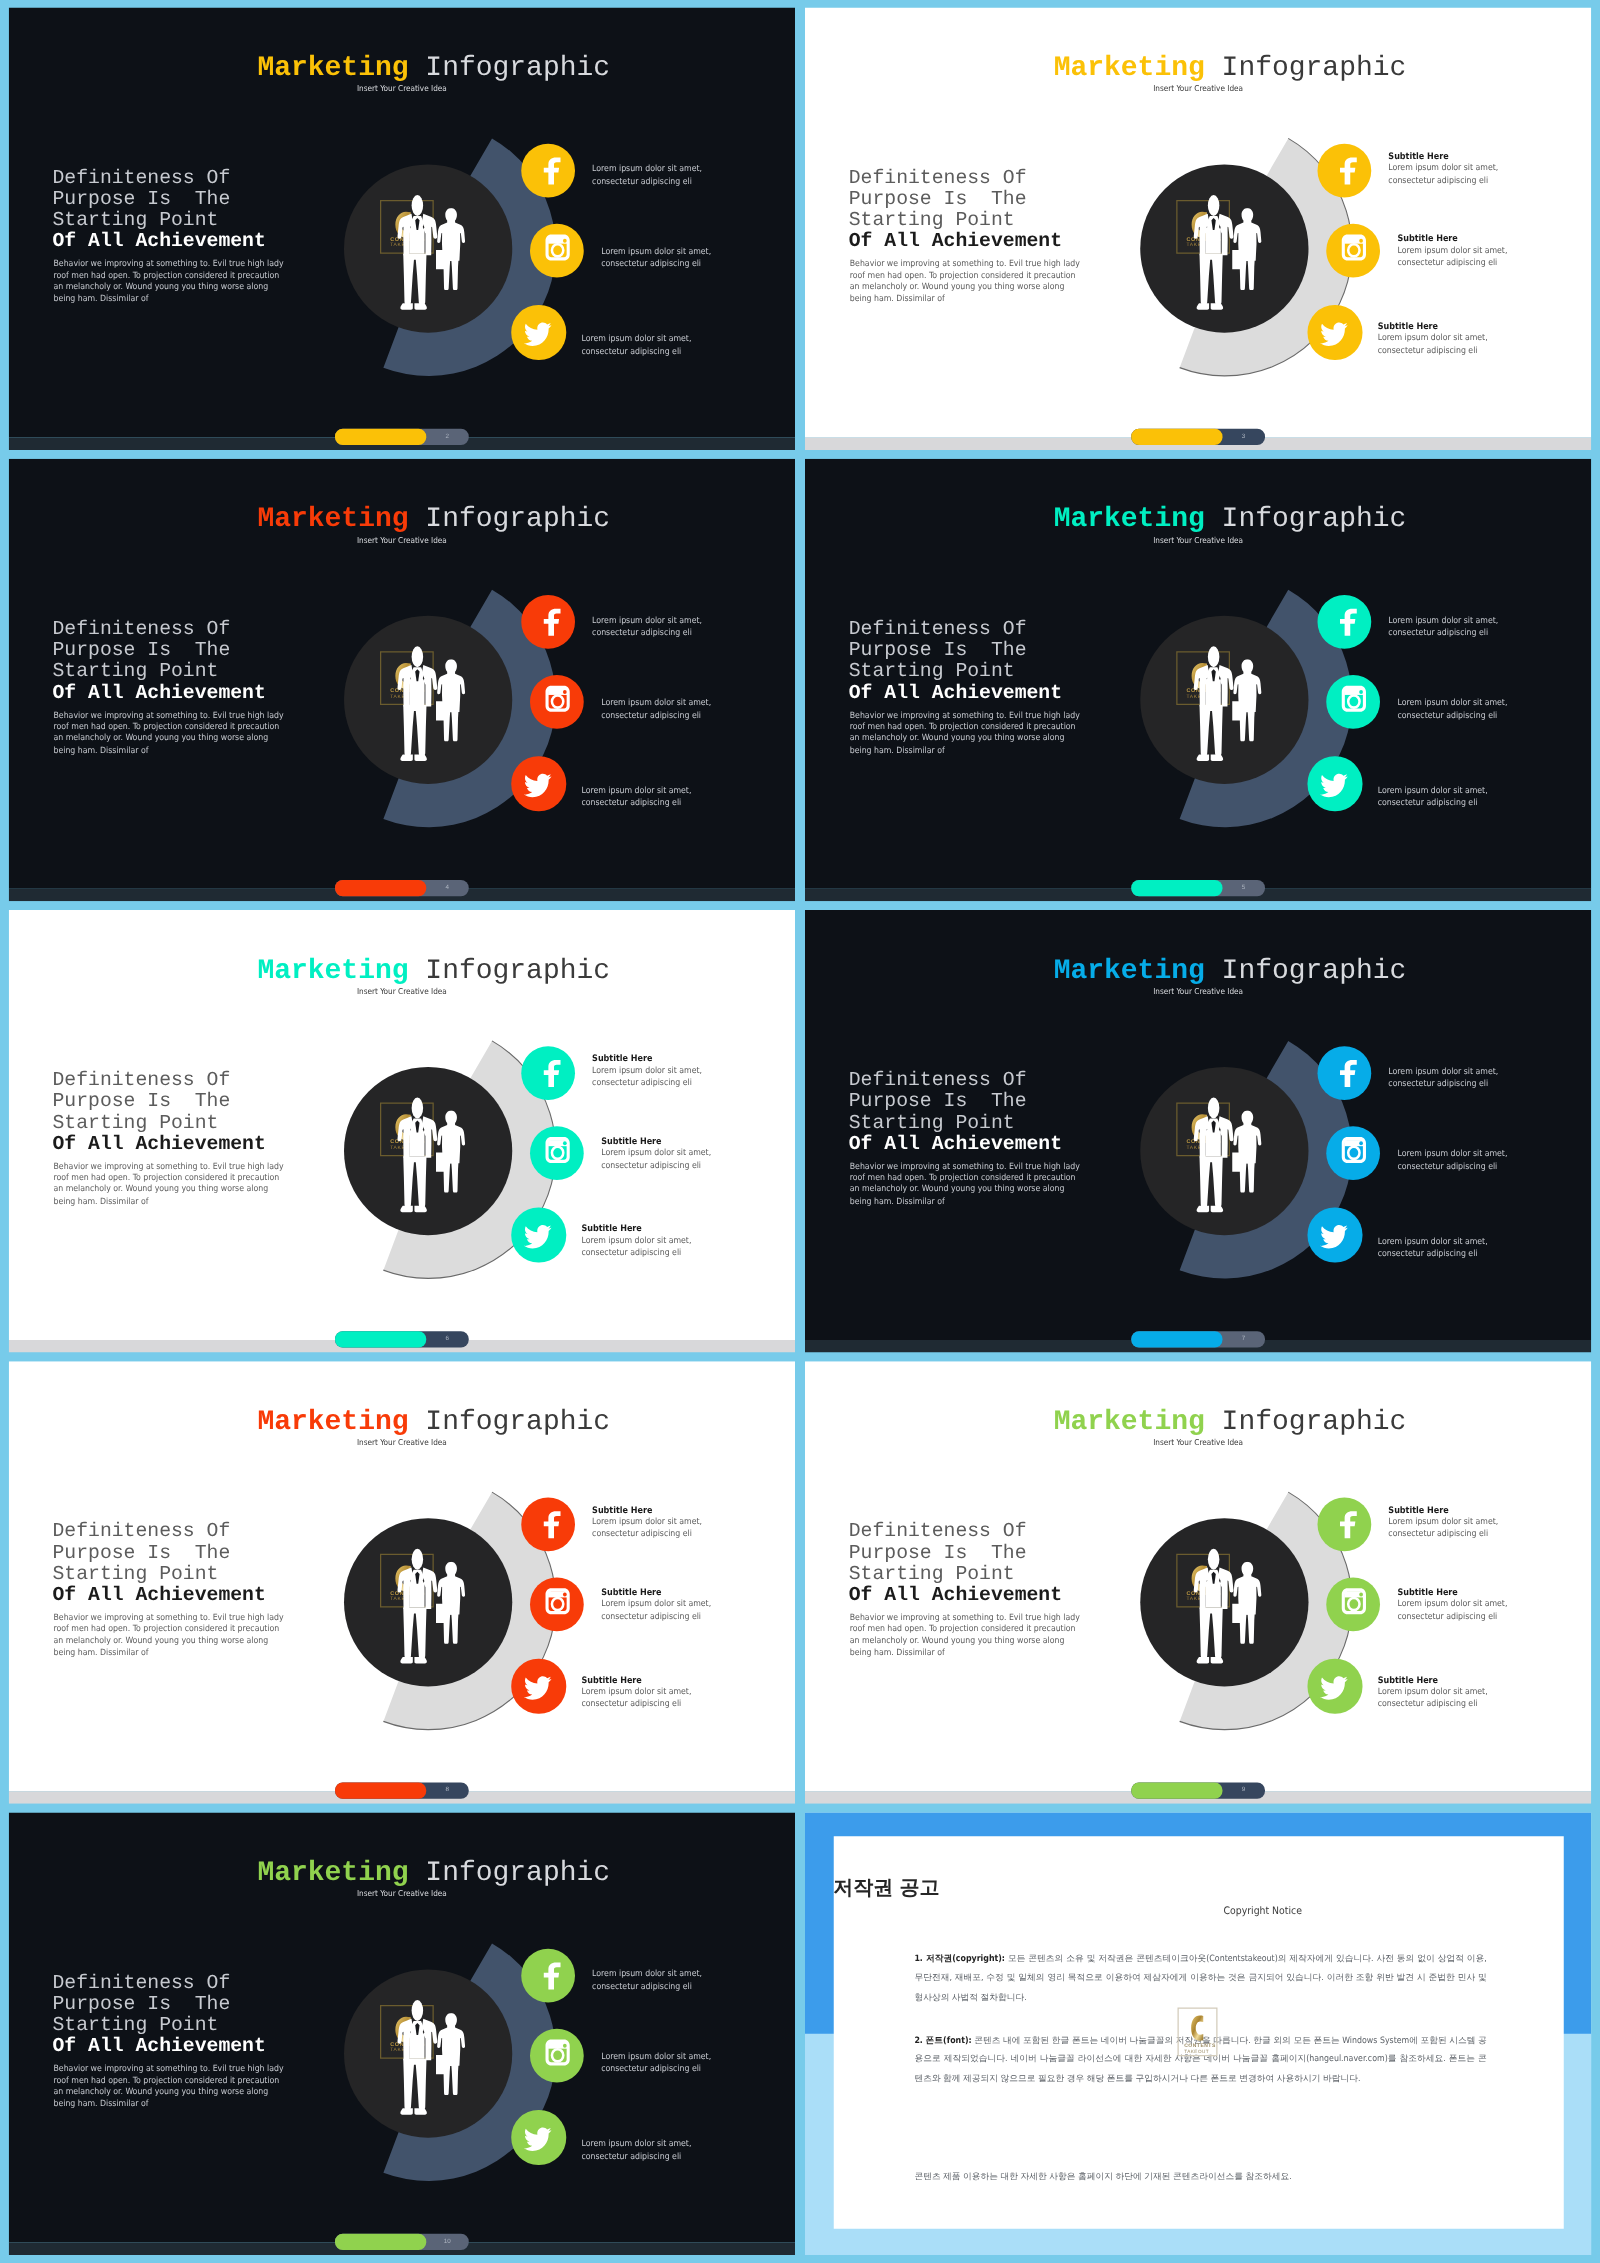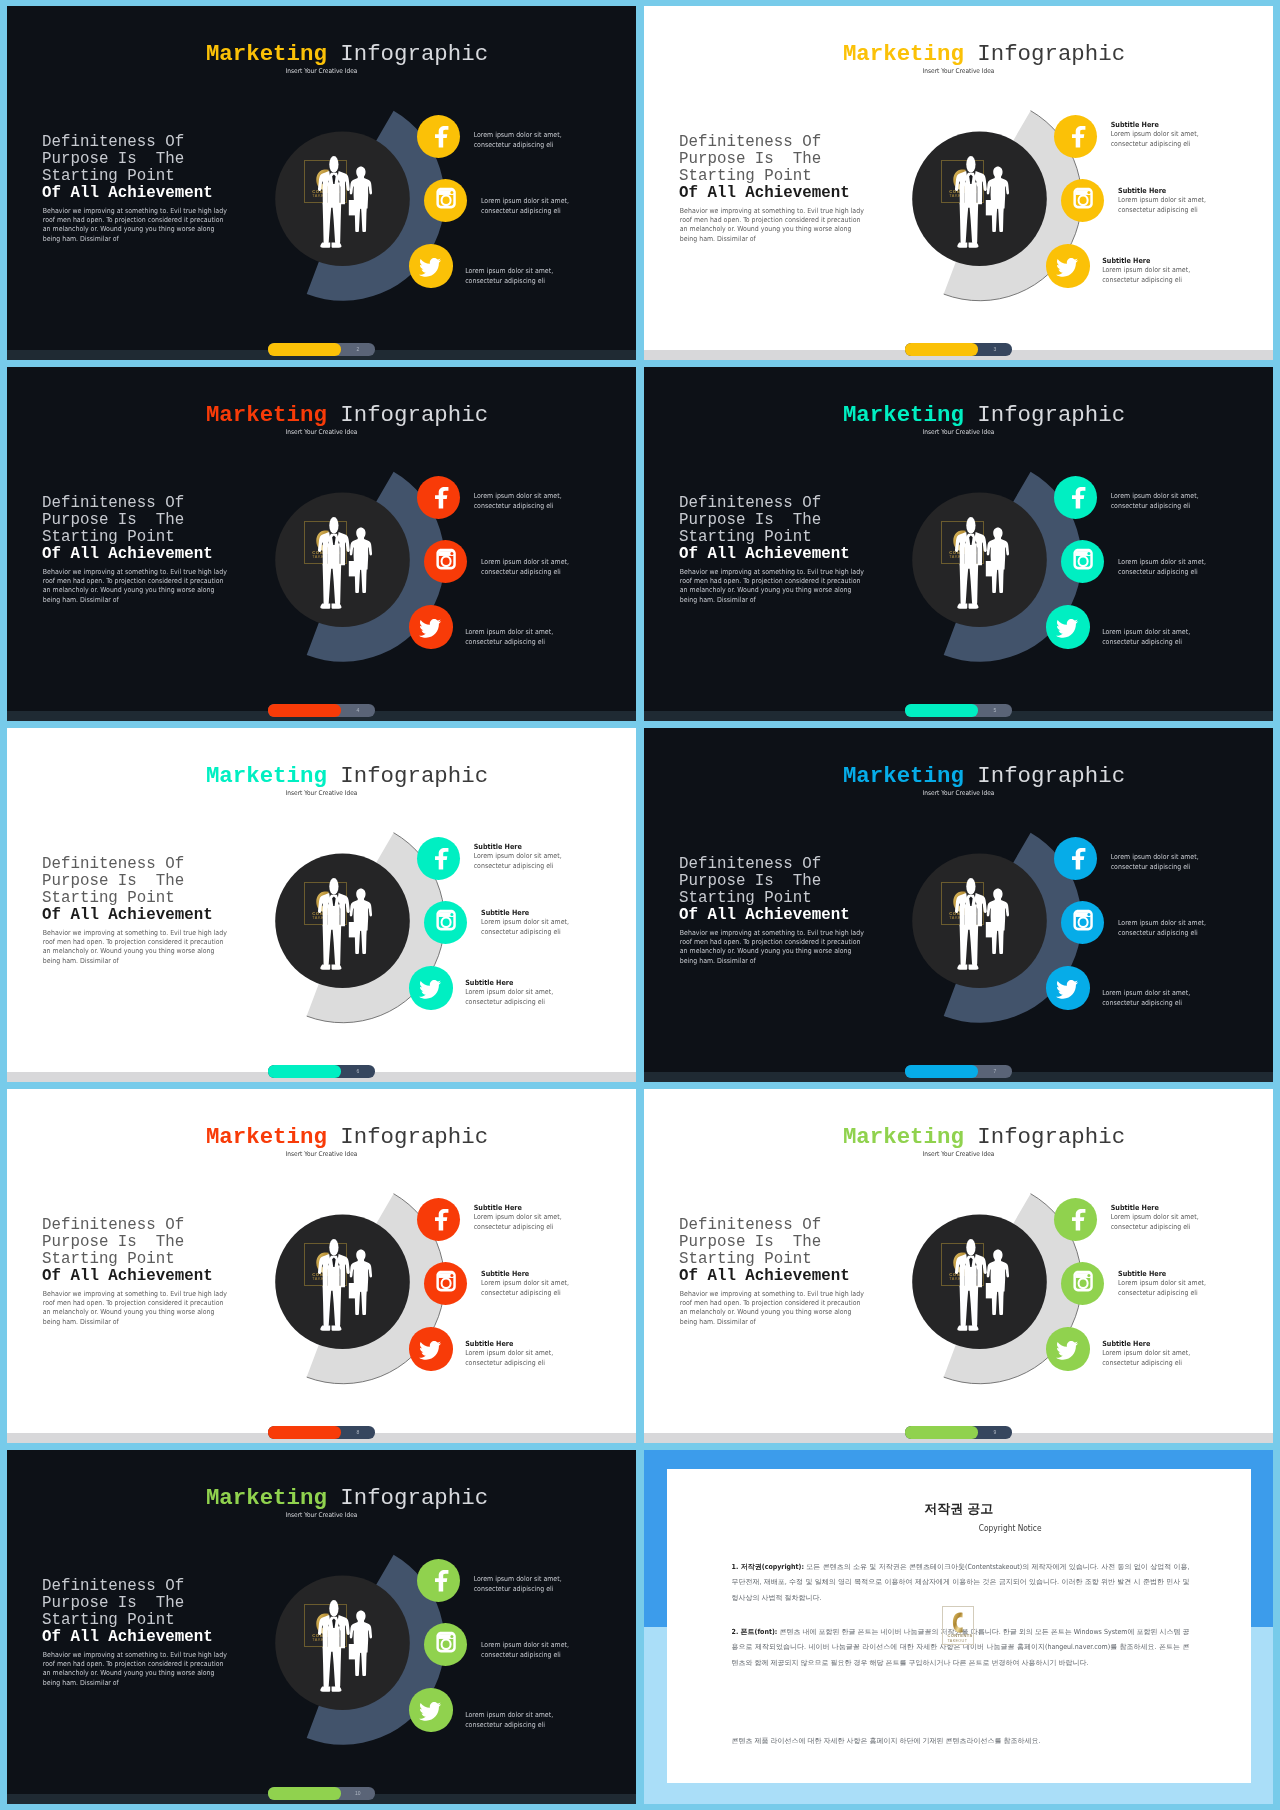--- a/index.html
+++ b/index.html
@@ -35,22 +35,22 @@
 
   .pbar{position:absolute;height:12.4px;border-radius:6.2px;}
   .pfill{position:absolute;height:12.4px;border-radius:6.2px;}
   .pnum{position:absolute;height:12.4px;line-height:12.4px;font-size:5px;
         font-family:"Liberation Sans",sans-serif;text-align:center;}
 
   .wmbox{position:absolute;box-sizing:border-box;}
 
   
   .cr-page{position:absolute;background:#fff;}
-  .cr-h1{position:absolute;text-align:center;font-family:"DejaVu Sans Condensed","DejaVu Sans",sans-serif;
-         font-weight:bold;font-size:13px;color:#262626;}
+  .cr-h1{position:absolute;font-family:"DejaVu Sans Condensed","DejaVu Sans",sans-serif;
+         font-weight:bold;font-size:16px;color:#262626;}
   .cr-h2{position:absolute;text-align:center;font-family:"DejaVu Sans Condensed","DejaVu Sans",sans-serif;
          font-size:8.3px;color:#3a3a3a;}
   .cr-p{position:absolute;font-family:"DejaVu Sans Condensed","DejaVu Sans",sans-serif;
         font-size:7.0px;line-height:15.4px;color:#5b6066;text-align:justify;}
   .cr-p b{font-weight:bold;color:#222;}
 </style>
 </head>
 <body>
 
 <div class="grid" id="grid">
@@ -835,21 +835,21 @@
       <div class="pfill" style="left:261.3px;top:337.2px;width:72.7px;background:#90d24e"></div>
       <div class="pnum" style="left:334px;top:337.2px;width:33.7px;color:#aeb6c2">10</div>
     </div>
     <div class="slide" style="left:644px;top:1450px;background:#aadef8">
       <div style="position:absolute;left:0;top:0;width:629px;height:177px;background:#3c9ceb"></div>
       <div class="cr-page" style="left:22.7px;top:18.8px;width:584px;height:314px;"></div>
       <div class="cr-h1" style="left:22.7px;top:50px;width:584px;">저작권 공고</div>
       <div class="cr-h2" style="left:22.7px;top:73px;width:687px;">Copyright Notice</div>
       <div class="cr-p" style="left:87.5px;top:110px;width:458px;"><b>1. 저작권(copyright):</b><span> 모든 콘텐츠의 소유 및 저작권은 콘텐츠테이크아웃(Contentstakeout)의 제작자에게 있습니다. 사전 동의 없이 상업적 이용, 무단전재, 재배포, 수정 및 일체의 영리 목적으로 이용하여 제삼자에게 이용하는 것은 금지되어 있습니다. 이러한 조항 위반 발견 시 준법한 민사 및 형사상의 사법적 절차합니다.</span></div>
       <div class="cr-p" style="left:87.5px;top:175px;width:458px;"><b>2. 폰트(font):</b><span> 콘텐츠 내에 포함된 한글 폰트는 네이버 나눔글꼴의 저작권을 따릅니다. 한글 외의 모든 폰트는 Windows System에 포함된 시스템 공용으로 제작되었습니다. 네이버 나눔글꼴 라이선스에 대한 자세한 사항은 네이버 나눔글꼴 홈페이지(hangeul.naver.com)를 참조하세요. 폰트는 콘텐츠와 함께 제공되지 않으므로 필요한 경우 해당 폰트를 구입하시거나 다른 폰트로 변경하여 사용하시기 바랍니다.</span></div>
-      <div class="cr-p" style="left:87.5px;top:283.5px;width:458px;"><span>콘텐츠 제품 라이선스에 대한 자세한 사항은 홈페이지 하단에 기재된 콘텐츠라이선스를 참조하세요.</span></div>
+      <div class="cr-p" style="left:87.5px;top:283.5px;width:458px;"><span>콘텐츠 제품 이용하는 대한 자세한 사항은 홈페이지 하단에 기재된 콘텐츠라이선스를 참조하세요.</span></div>
       <div style="position:absolute;left:298.4px;top:155.8px;width:32px;height:39.5px;border:1px solid #d3ccbb;box-sizing:border-box;">
     <svg width="32" height="39.5" viewBox="0 0 32 39.5" style="position:absolute;left:0;top:0">
       <defs>
             <linearGradient id="cwg" x1="0" y1="0" x2="1" y2="1">
         <stop offset="0%" stop-color="#e7c86d"></stop>
               <stop offset="42%" stop-color="#ab8430"></stop>
         <stop offset="68%" stop-color="#f1db99"></stop>
               <stop offset="100%" stop-color="#8b6b21"></stop>
             </linearGradient>
           </defs>

